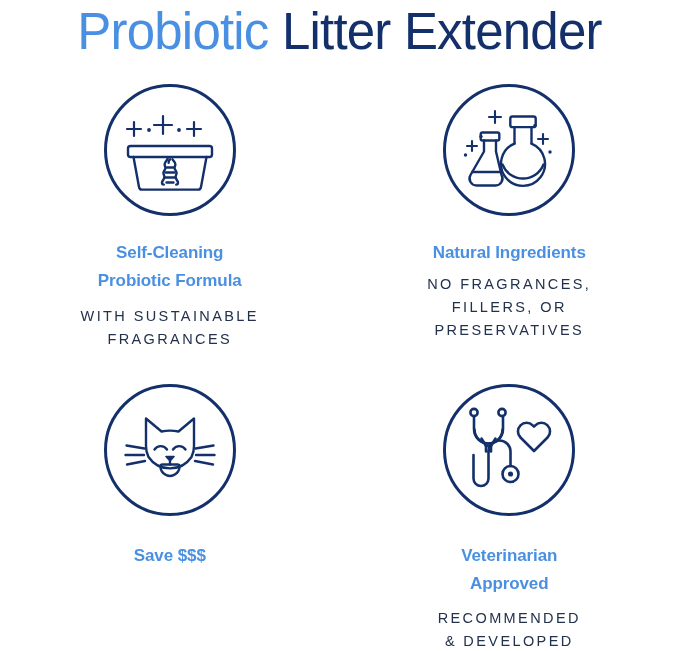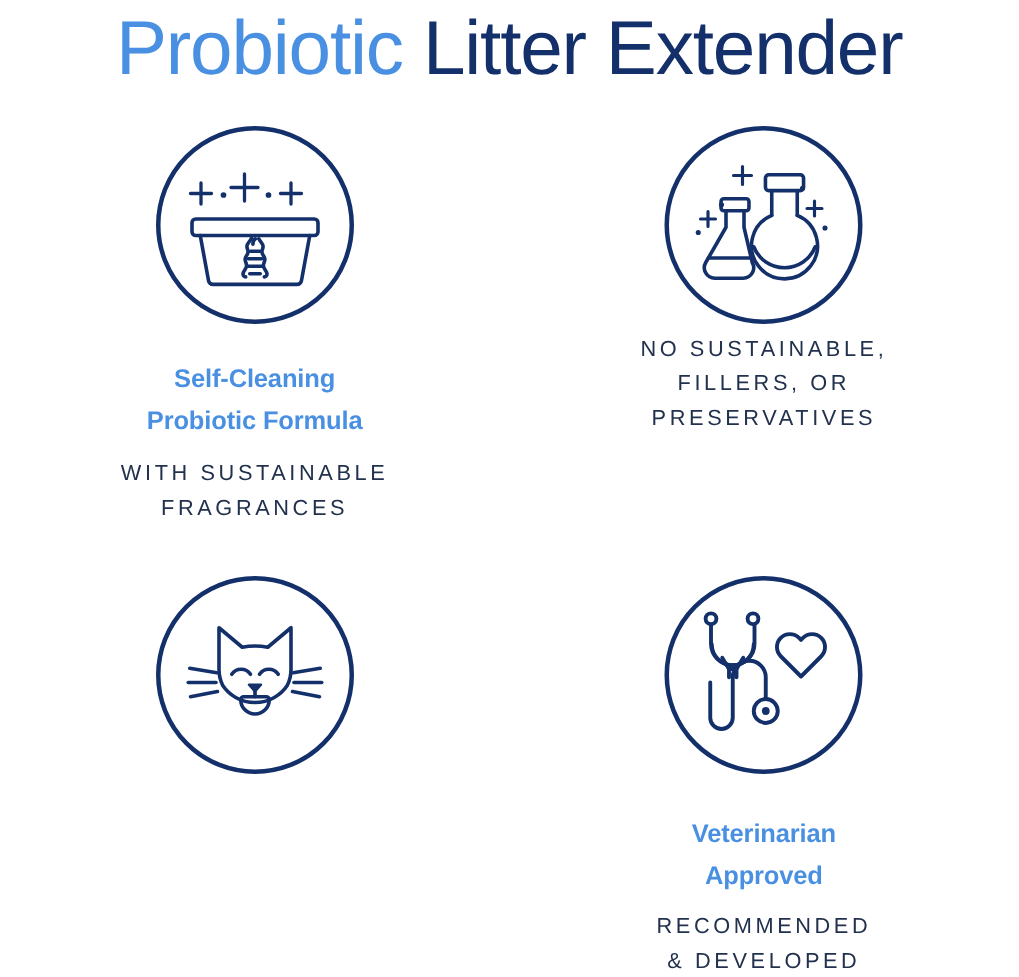--- a/index.html
+++ b/index.html
@@ -155,21 +155,22 @@
           <path d="M25.5 34.5 h15 a1.8 1.8 0 0 1 1.8 1.8 v4.4 a1.8 1.8 0 0 1 -1.8 1.8 h-15 a1.8 1.8 0 0 1 -1.8 -1.8 v-4.4 a1.8 1.8 0 0 1 1.8 -1.8 z"></path>
           <path d="M27 42.5 v11 L13.5 77 a7 7 0 0 0 6 10.5 h19 a7 7 0 0 0 6 -10.5 L39 53.5 v-11"></path>
           <path d="M15.2 74 h28"></path>
 
           <path d="M55.5 18.5 h21 a2.2 2.2 0 0 1 2.2 2.2 v6.2 a2.2 2.2 0 0 1 -2.2 2.2 h-21 a2.2 2.2 0 0 1 -2.2 -2.2 v-6.2 a2.2 2.2 0 0 1 2.2 -2.2 z"></path>
           <path d="M57.5 29.2 v16.4 M74.5 29.2 v16.4"></path>
           <path d="M57.5 45.6 a22 22 0 1 0 17 0"></path>
           <path d="M45.5 66.5 a22 22 0 0 0 41 0"></path>
         </svg>
       </div>
-      <div class="subtext">NO SUSTAINABLE,
+      <div class="heading">Natural Ingredients</div>
+      <div class="subtext">NO FRAGRANCES,
 FILLERS, OR
 PRESERVATIVES</div>
     </div>
 
     <div class="cell cell-3">
       <div class="circle">
         <svg width="104" height="104" viewBox="0 0 104 104" fill="none" stroke="#14306b" stroke-width="2.4" stroke-linecap="round" stroke-linejoin="round">
 
           <path d="M28 48 V20.5 L43.5 33.5 a44 44 0 0 1 17 0 L76 20.5 V48
                    a24 24 0 0 1 -2.5 11 a26 26 0 0 1 -43 0 A24 24 0 0 1 28 48 Z"></path>
@@ -184,20 +185,21 @@
 
           <path d="M26.5 50.5 L8.5 47.5"></path>
           <path d="M26 57 L7.5 57"></path>
           <path d="M27 63 L9 66.5"></path>
 
           <path d="M77.5 50.5 L95.5 47.5"></path>
           <path d="M78 57 L96.5 57"></path>
           <path d="M77 63 L95 66.5"></path>
         </svg>
       </div>
+      <div class="heading">Save $$$</div>
     </div>
 
     <div class="cell cell-4">
       <div class="circle">
         <svg width="104" height="104" viewBox="0 0 104 104" fill="none" stroke="#14306b" stroke-width="2.6" stroke-linecap="round" stroke-linejoin="round">
 
           <circle cx="17" cy="14.5" r="3.6"></circle>
           <circle cx="45" cy="14.5" r="3.6"></circle>
 
           <path d="M17 18.5 V31 a14.5 14.5 0 0 0 29 0 V18.5"></path>

